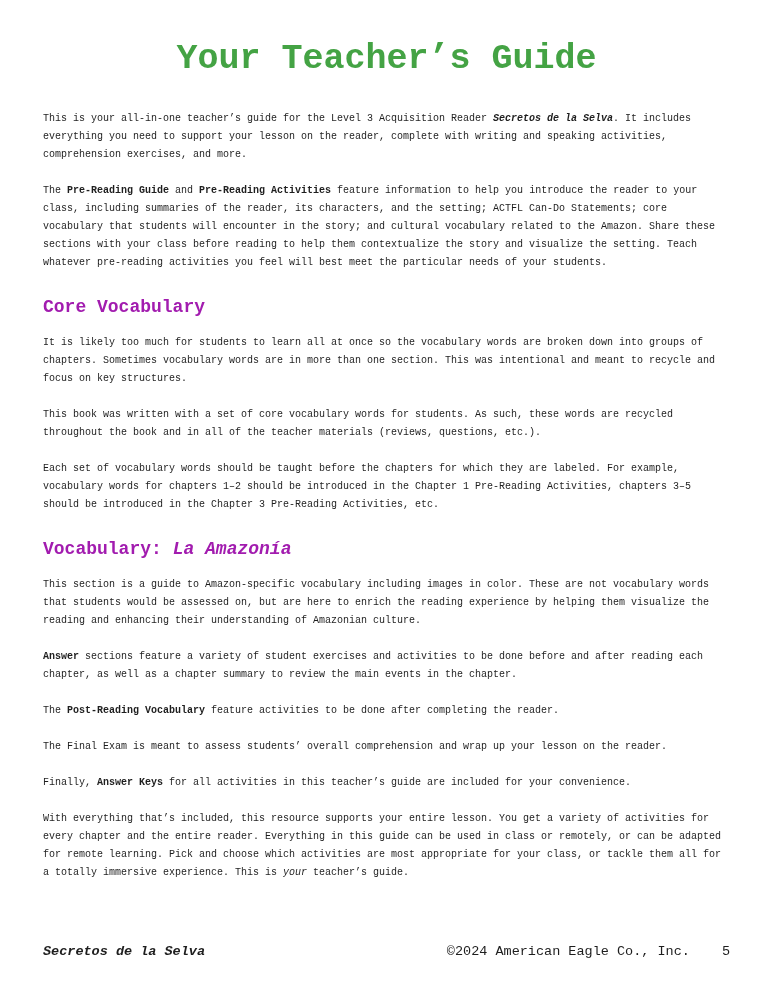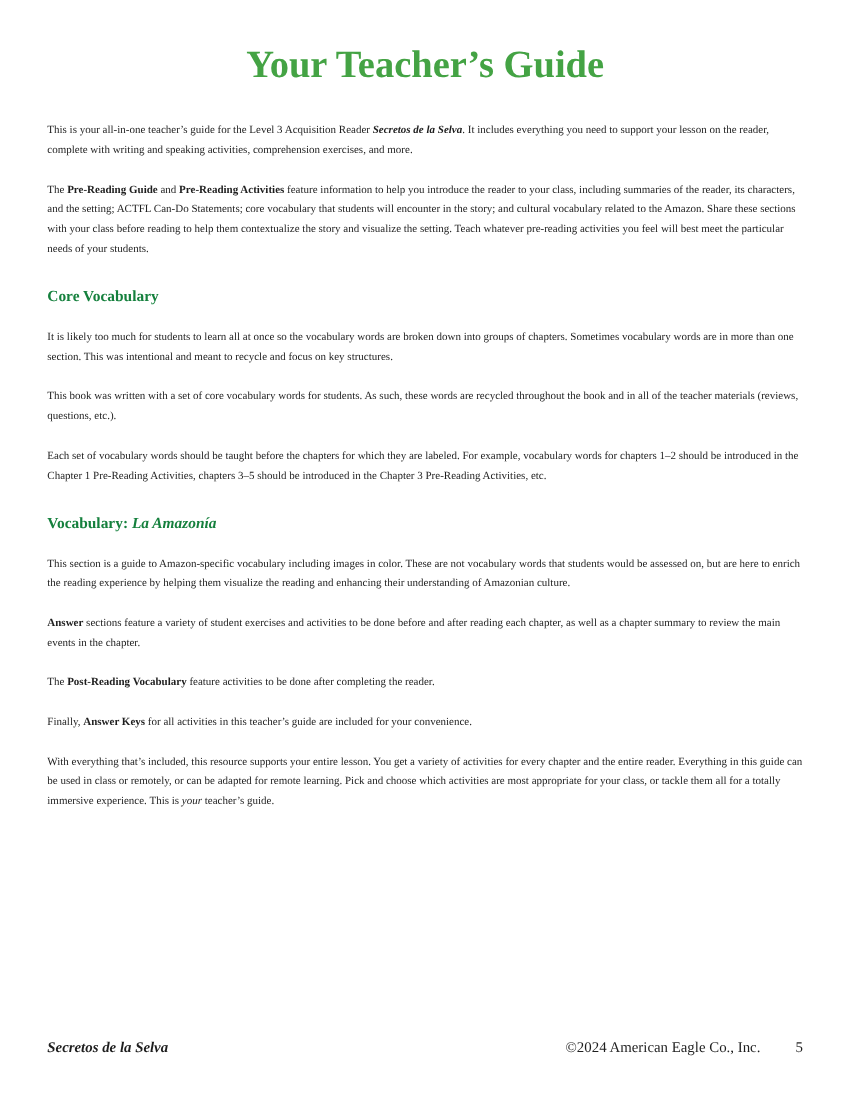--- a/index.html
+++ b/index.html
@@ -5,44 +5,44 @@
   html, body { margin: 0; padding: 0; background: #ffffff; }
   .page {
     position: relative;
     width: 773px;
     height: 1000px;
     margin: 0 auto;
     box-sizing: border-box;
     padding: 0 43px;
     background: #ffffff;
     overflow: hidden;
-    font-family: Liberation Serif, serif;
+    font-family: Liberation Mono, monospace;
     color: #1e1e1e;
   }
   .page-title {
     margin: 0;
     padding-top: 38px;
     text-align: center;
     font-size: 35px;
     line-height: 1.2;
     font-weight: bold;
     color: var(--accent-green, #44a344);
   }
   .body-text p {
     font-size: 10px;
     line-height: 18px;
     margin: 18px 0;
   }
   .body-text p.first-para { margin-top: 30px; }
   .section-heading {
-    font-size: 14px;
+    font-size: 18px;
     line-height: 18px;
     font-weight: bold;
     margin: 26px 0 18px 0;
-    color: #15803d;
+    color: #a21caf;
   }
   .page-footer {
     position: absolute;
     left: 43px;
     right: 43px;
     bottom: 40px;
     display: flex;
     align-items: baseline;
     font-size: 13.5px;
     line-height: 16px;
@@ -66,20 +66,21 @@
 
     <h2 class="section-heading">Core Vocabulary</h2>
     <p><span>It is likely too much for students to learn all at once so the vocabulary words are broken down into groups of chapters. Sometimes vocabulary words are in more than one section. This was intentional and meant to recycle and focus on key structures.</span></p>
     <p><span>This book was written with a set of core vocabulary words for students. As such, these words are recycled throughout the book and in all of the teacher materials (reviews, questions, etc.).</span></p>
     <p><span>Each set of vocabulary words should be taught before the chapters for which they are labeled. For example, vocabulary words for chapters 1–2 should be introduced in the Chapter 1 Pre-Reading Activities, chapters 3–5 should be introduced in the Chapter 3 Pre-Reading Activities, etc.</span></p>
 
     <h2 class="section-heading"><span class="seg-b">Vocabulary: </span><span class="seg-b seg-i">La Amazonía</span></h2>
     <p><span>This section is a guide to Amazon-specific vocabulary including images in color. These are not vocabulary words that students would be assessed on, but are here to enrich the reading experience by helping them visualize the reading and enhancing their understanding of Amazonian culture.</span></p>
     <p><span class="seg-b">Answer</span><span> sections feature a variety of student exercises and activities to be done before and after reading each chapter, as well as a chapter summary to review the main events in the chapter.</span></p>
     <p><span>The </span><span class="seg-b">Post-Reading Vocabulary</span><span> feature activities to be done after completing the reader.</span></p>
+    <p><span>The Final Exam is meant to assess students’ overall comprehension and wrap up your lesson on the reader.</span></p>
     <p><span>Finally, </span><span class="seg-b">Answer Keys</span><span> for all activities in this teacher’s guide are included for your convenience.</span></p>
     <p><span>With everything that’s included, this resource supports your entire lesson. You get a variety of activities for every chapter and the entire reader. Everything in this guide can be used in class or remotely, or can be adapted for remote learning. Pick and choose which activities are most appropriate for your class, or tackle them all for a totally immersive experience. This is </span><span class="seg-i">your</span><span> teacher’s guide.</span></p>
   </main>
 
   <footer class="page-footer">
     <span class="footer-book">Secretos de la Selva</span>
     <span class="footer-right">
       <span>©2024 American Eagle Co., Inc.</span>
       <span class="footer-page">5</span>
     </span>

